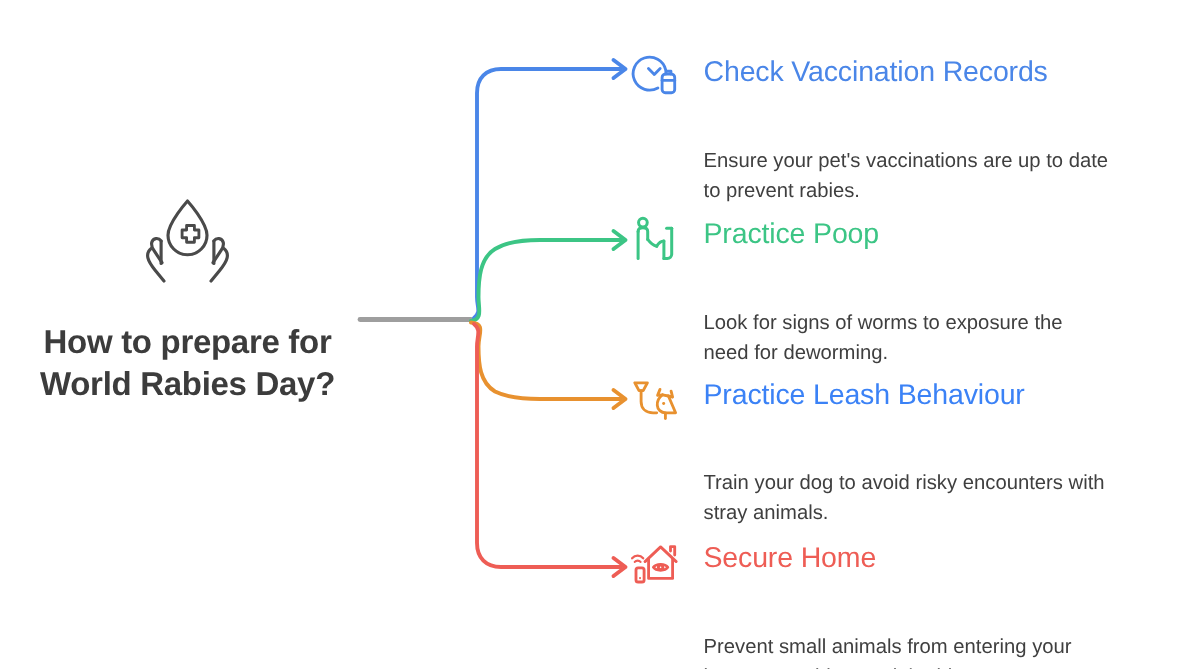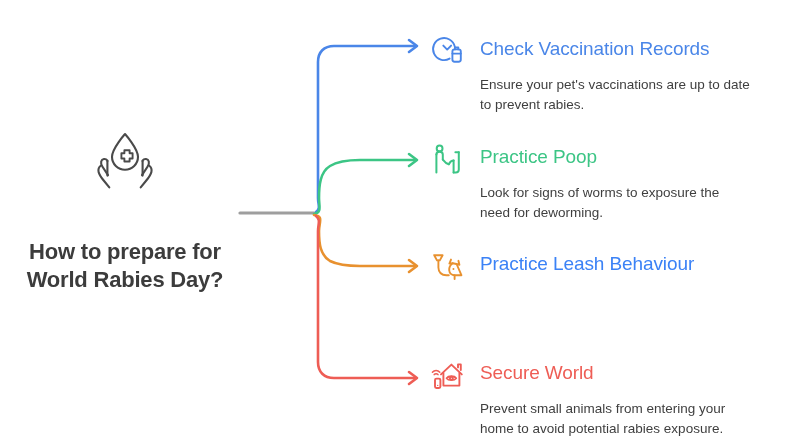--- a/index.html
+++ b/index.html
@@ -7,46 +7,46 @@
     width:792px; height:446px;
     background:#ffffff;
     font-family:"Liberation Sans", sans-serif;
     overflow:hidden;
   }
   #canvas { position:relative; width:792px; height:446px; }
 
   
   #central-topic {
     position:absolute; left:10px; top:125px; width:230px;
-    display:flex; flex-direction:column; align-items:center;gap:25px;
+    display:flex; flex-direction:column; align-items:center;
   }
   #central-icon { width:88px; height:70px; }
   #central-title {
     margin-top:14px;
     font-size:22px; font-weight:bold; line-height:1.28;
     color:#3c3c3c; text-align:center; letter-spacing:-0.2px;
   }
 
   
   #connectors {
     position:absolute; left:0; top:0; width:792px; height:446px;
     pointer-events:none;
   }
 
   
-  .branch { position:absolute; left:430px; width:330px; }
+  .branch { position:absolute; left:419px; width:330px; }
   .branch-head { display:flex; align-items:flex-start; }
   .branch-icon { width:36px; height:36px; flex:0 0 36px; margin-top:-4px; }
   .branch-title {
     margin-left:14px;
     font-size:19px; line-height:1.15;
     letter-spacing:-0.1px; white-space:nowrap;
   }
   .branch-desc {
-    margin-left:50px; margin-top:1px;
+    margin-left:50px; margin-top:22px;
     font-size:13.5px; line-height:1.5;
     color:#3f3f3f; max-width:272px;
   }
 
   #branch-0 { top:38px; }
   #branch-1 { top:146px; }
   #branch-2 { top:253px; }
   #branch-3 { top:362px; }
 </style>
 </head>
@@ -134,35 +134,36 @@
           <path d="M8.4 11.4 V18.6 C8.4 23.4 11.6 26.2 16.4 26.2 H18.8"></path>
           <path d="M21.0 10.6 L19.4 14.6 L22.6 14.2"></path>
           <path d="M28.4 11.8 L29.4 15.8 L26.4 15.0"></path>
           <path d="M22.6 14.2 C20.2 16.0 19.0 18.6 19.2 21.2 C19.4 24.0 21.6 26.2 24.8 26.2 L31.4 26.2 L26.6 15.0 Z"></path>
           <path d="M24.6 26.2 V30.0"></path>
           <path d="M23.4 20.0 h0.1"></path>
         </svg>
       </span>
       <div class="branch-title" style="color:#3b82f6">Practice Leash Behaviour</div>
     </div>
+    <div class="branch-desc">Train your dog to avoid risky encounters with stray animals.</div>
   </div>
 
   <div class="branch" id="branch-3">
     <div class="branch-head">
       <span>
         <svg class="branch-icon" viewBox="0 0 36 36" fill="none" stroke="#ee5d55" stroke-width="1.9" stroke-linecap="round" stroke-linejoin="round">
           <path d="M11.0 16.4 L21.4 6.6 L31.8 16.4"></path>
           <path d="M13.4 15.0 V27.6 H29.4 V15.0"></path>
           <path d="M28.0 9.4 V6.4 h2.8 V12.0"></path>
           <path d="M16.6 20.2 C18.4 17.6 24.4 17.6 26.2 20.2 C24.4 22.8 18.4 22.8 16.6 20.2 Z"></path>
           <circle cx="21.4" cy="20.2" r="1.5"></circle>
           <rect x="5.0" y="20.6" width="5.4" height="9.4" rx="1.4"></rect>
           <circle cx="7.7" cy="27.4" r="0.7" fill="#ee5d55" stroke="none"></circle>
           <path d="M4.2 16.6 C5.2 15.4 7.0 15.4 8.0 16.6" stroke-width="1.5"></path>
           <path d="M2.4 14.2 C4.4 11.8 7.8 11.8 9.8 14.2" stroke-width="1.5"></path>
         </svg>
       </span>
-      <div class="branch-title" style="color:#ee5d55">Secure World</div>
+      <div class="branch-title" style="color:#ee5d55">Secure Home</div>
     </div>
     <div class="branch-desc">Prevent small animals from entering your home to avoid potential rabies exposure.</div>
   </div>
 
 </div>
 
 </body></html>

